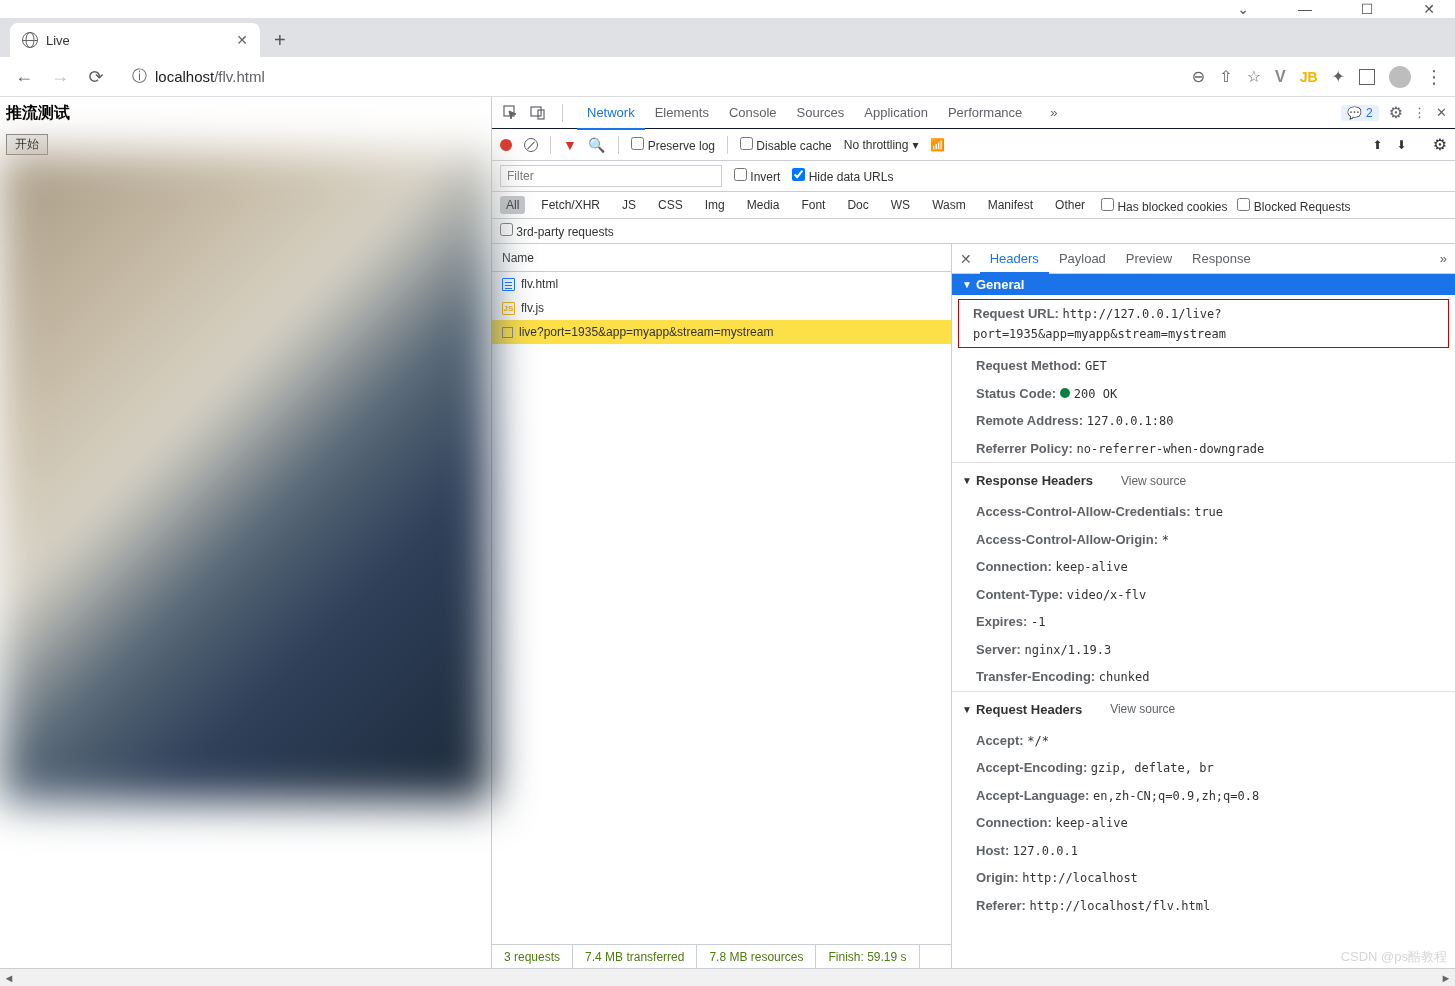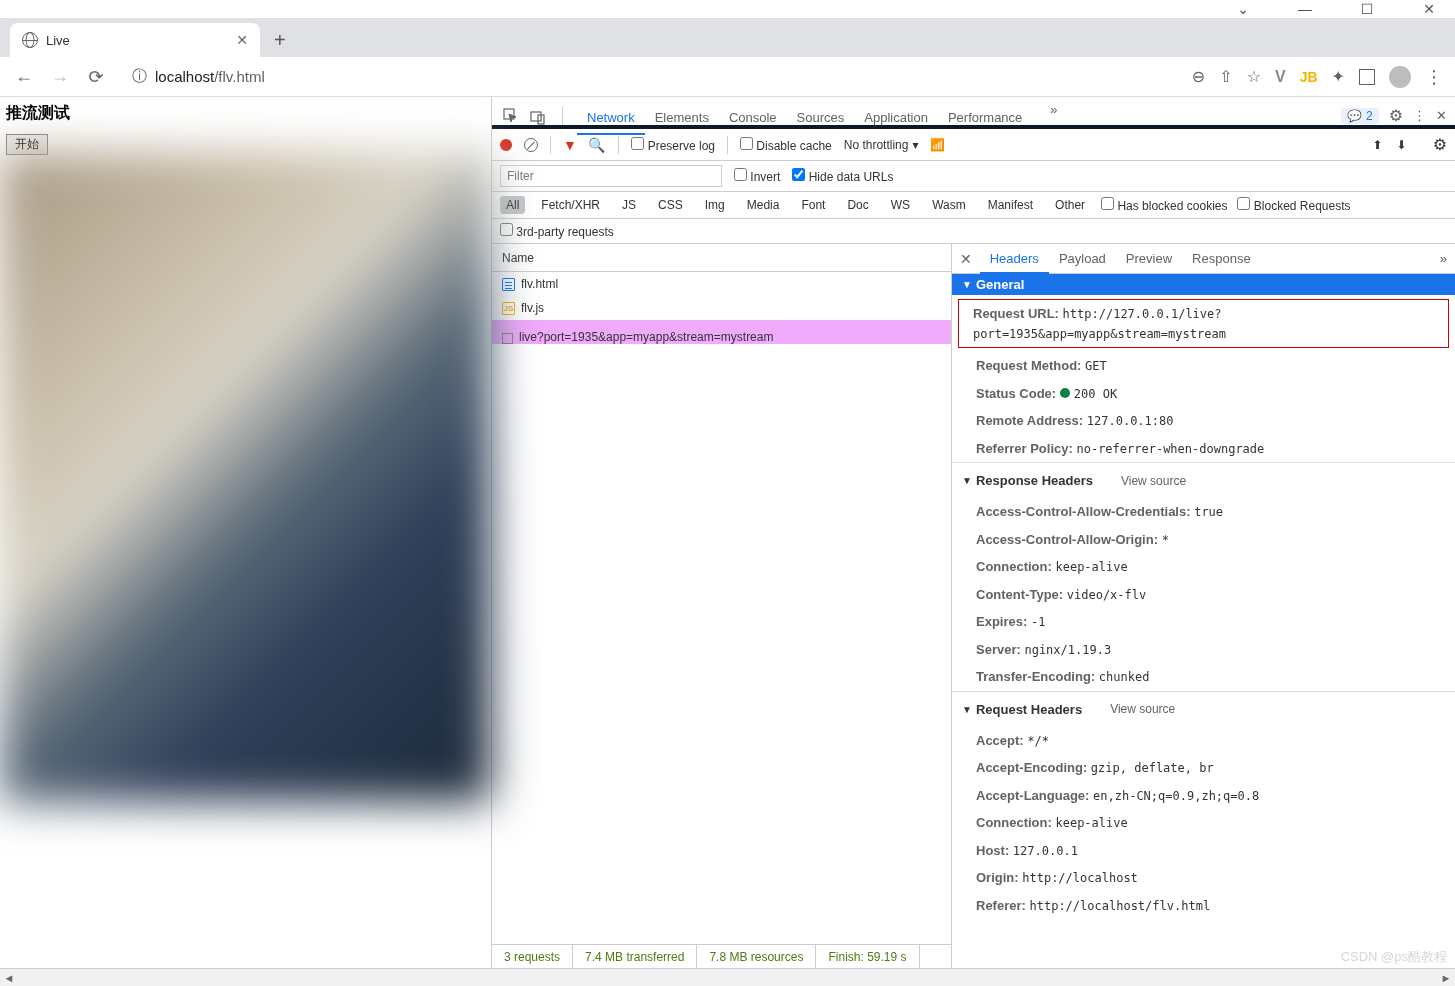--- a/index.html
+++ b/index.html
@@ -27,21 +27,21 @@
 .puzzle{font-size:16px;}
 .stop{width:16px;height:16px;border:1.5px solid #5f6368;}
 .avatar{width:22px;height:22px;background:#bdbdbd;border-radius:50%;}
 .dots{font-size:18px;}
 .content{display:flex;height:calc(100% - 97px - 18px);}
 .page-view{width:491px;background:#fff;padding:6px;position:relative;}
 .page-h1{font-size:16px;font-weight:bold;margin-bottom:10px;}
 .page-btn{font-size:12px;border:1px solid #888;padding:1px 8px;background:#efefef;}
 .video{position:absolute;left:0;top:55px;right:0;height:650px;filter:blur(22px);background:linear-gradient(135deg,#a89a85 0%,#c8bda8 25%,#d8d3c6 40%,#5a6a78 55%,#30405a 70%,#1a2838 100%);}
 .devtools{flex:1;border-left:1px solid #cacdd1;display:flex;flex-direction:column;background:#fff;min-width:0;}
-.dt-tabs{height:32px;border-bottom:4px solid #0f172a;display:flex;align-items:flex-end;padding:0 8px;gap:8px;font-size:13px;color:#5f6368;}
+.dt-tabs{height:32px;border-bottom:1px solid #0f172a;display:flex;align-items:center;padding:0 8px;gap:8px;font-size:13px;color:#5f6368;}
 .dt-select{width:20px;height:20px;display:flex;align-items:center;justify-content:center;}
 .dt-select svg{stroke:#5f6368;}
 .dt-responsive{width:20px;display:flex;justify-content:center;}
 .dt-sep{width:1px;height:18px;background:#cacdd1;margin:0 6px;}
 .dt-tab{padding:8px 10px;cursor:pointer;}
 .dt-tab.active{color:#1a73e8;border-bottom:2px solid #1a73e8;margin-bottom:-1px;}
 .dt-right{margin-left:auto;display:flex;align-items:center;gap:10px;}
 .badge{background:#e8f0fe;color:#1a73e8;padding:1px 6px;border-radius:3px;font-size:12px;display:flex;align-items:center;gap:4px;}
 .gear{font-size:16px;}
 .dt-row2{height:32px;border-bottom:1px solid #cacdd1;display:flex;align-items:center;padding:0 8px;gap:12px;font-size:12px;color:#333;}
@@ -50,28 +50,28 @@
 .clear::after{content:"";position:absolute;left:1px;right:1px;top:50%;border-top:1.5px solid #5f6368;transform:rotate(-45deg);}
 .dt-sep2{width:1px;height:18px;background:#cacdd1;}
 .funnel{color:#d93025;font-size:14px;}
 .search-ic{color:#5f6368;font-size:14px;}
 .cb{width:13px;height:13px;}
 .cblabel{color:#333;}
 .throttle{display:flex;align-items:center;gap:4px;}
 .up-down{display:flex;gap:14px;margin-left:auto;}
 .dt-row3{border-bottom:1px solid #cacdd1;padding:4px 8px;font-size:12px;color:#333;display:flex;align-items:center;gap:12px;flex-wrap:wrap;}
 .filter-input{width:222px;height:22px;border:1px solid #cacdd1;padding:0 6px;font-size:12px;color:#888;}
-.dt-row4{border-bottom:1px solid #cacdd1;padding:4px 8px;font-size:12px;color:#333;display:flex;align-items:center;gap:10px;flex-wrap:wrap;}
+.dt-row4{border-bottom:1px solid #cacdd1;padding:4px 8px;font-size:12px;color:#333;display:flex;align-items:flex-end;gap:10px;flex-wrap:wrap;}
 .pill{padding:2px 6px;border-radius:3px;cursor:pointer;}
 .pill.active{background:#c2c5c9;}
 .dt-main{flex:1;display:flex;min-height:0;}
 .req-list{width:460px;border-right:1px solid #cacdd1;display:flex;flex-direction:column;}
 .req-header{height:28px;border-bottom:1px solid #cacdd1;padding:0 10px;font-size:12px;color:#333;display:flex;align-items:center;}
 .req-item{height:24px;padding:0 10px;font-size:12px;color:#333;display:flex;align-items:center;gap:6px;}
-.req-item.sel{background:#f0abfc;align-items:flex-end;}
+.req-item.sel{background:#fde047;}
 .ic-doc{width:13px;height:13px;border:1px solid #1a73e8;border-radius:1px;position:relative;}
 .ic-doc::after{content:"";position:absolute;left:2px;right:2px;top:3px;border-top:1px solid #1a73e8;box-shadow:0 3px 0 #1a73e8,0 6px 0 #1a73e8;}
 .ic-js{width:13px;height:13px;border:1px solid #f4b400;border-radius:1px;font-size:8px;color:#f4b400;text-align:center;line-height:11px;font-weight:bold;}
 .ic-other{width:11px;height:11px;border:1px solid #888;}
 .detail{flex:1;display:flex;flex-direction:column;min-height:0;overflow:hidden;}
 .detail-tabs{height:30px;border-bottom:1px solid #cacdd1;display:flex;align-items:center;padding:0 8px;font-size:13px;color:#5f6368;gap:2px;}
 .detail-tabs .x{margin-right:6px;font-size:14px;}
 .detail-tab{padding:6px 10px;cursor:pointer;}
 .detail-tab.active{color:#1a73e8;border-bottom:2px solid #1a73e8;margin-bottom:-1px;}
 .detail-body{flex:1;overflow-y:auto;font-size:13px;padding-bottom:8px;}

